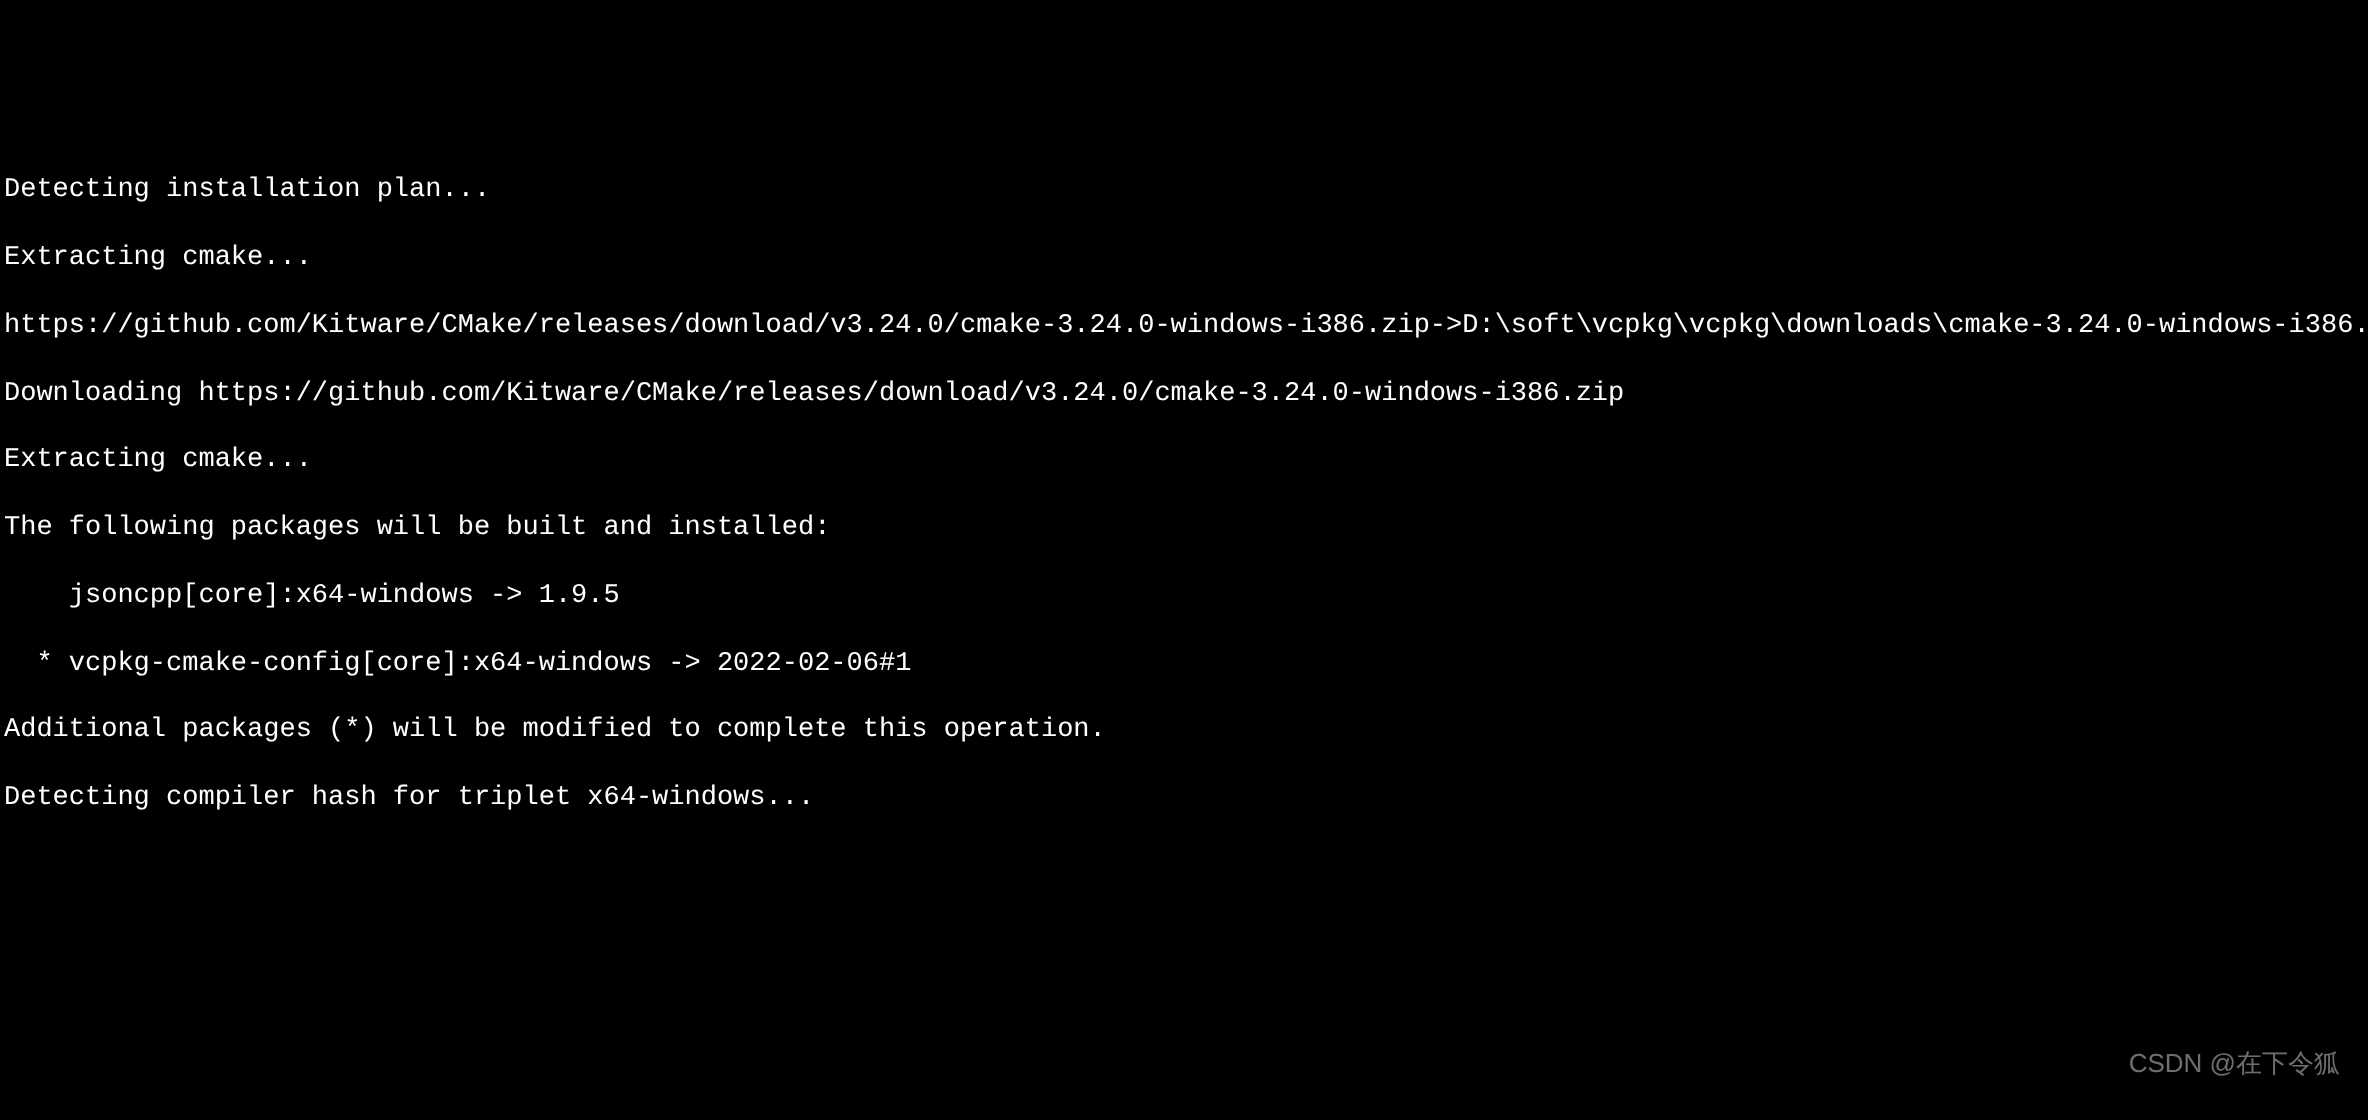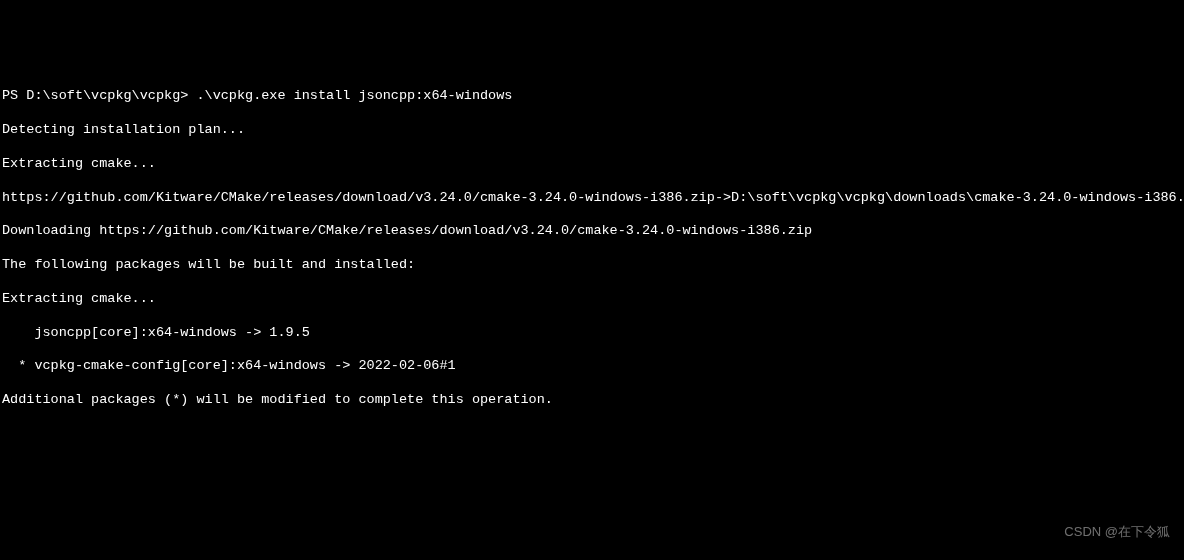--- a/index.html
+++ b/index.html
@@ -37,30 +37,30 @@
       font-size: 13px;
       font-family: sans-serif;
     }
   </style>
 </head>
 <body>
 
 
 
 <div>
-<div class="terminal-line"><span class="prompt-prefix">PS D:\soft\vcpkg\vcpkg&gt; </span><span class="command">.\vcpkg.exe install jsoncpp:x64-windows</span></div>
 <div class="terminal-line">Detecting installation plan...</div>
 <div class="terminal-line">Extracting cmake...</div>
 <div class="terminal-line">https://github.com/Kitware/CMake/releases/download/v3.24.0/cmake-3.24.0-windows-i386.zip-&gt;D:\soft\vcpkg\vcpkg\downloads\cmake-3.24.0-windows-i386.z</div>
 <div class="terminal-line">Downloading https://github.com/Kitware/CMake/releases/download/v3.24.0/cmake-3.24.0-windows-i386.zip</div>
+<div class="terminal-line">Extracting cmake...</div>
 <div class="terminal-line">The following packages will be built and installed:</div>
-<div class="terminal-line">Extracting cmake...</div>
 <div class="terminal-line">    jsoncpp[core]:x64-windows -&gt; 1.9.5</div>
 <div class="terminal-line">  * vcpkg-cmake-config[core]:x64-windows -&gt; 2022-02-06#1</div>
 <div class="terminal-line">Additional packages (*) will be modified to complete this operation.</div>
+<div class="terminal-line">Detecting compiler hash for triplet x64-windows...</div>
 
 
 
 
 
 
 
 
 
 

